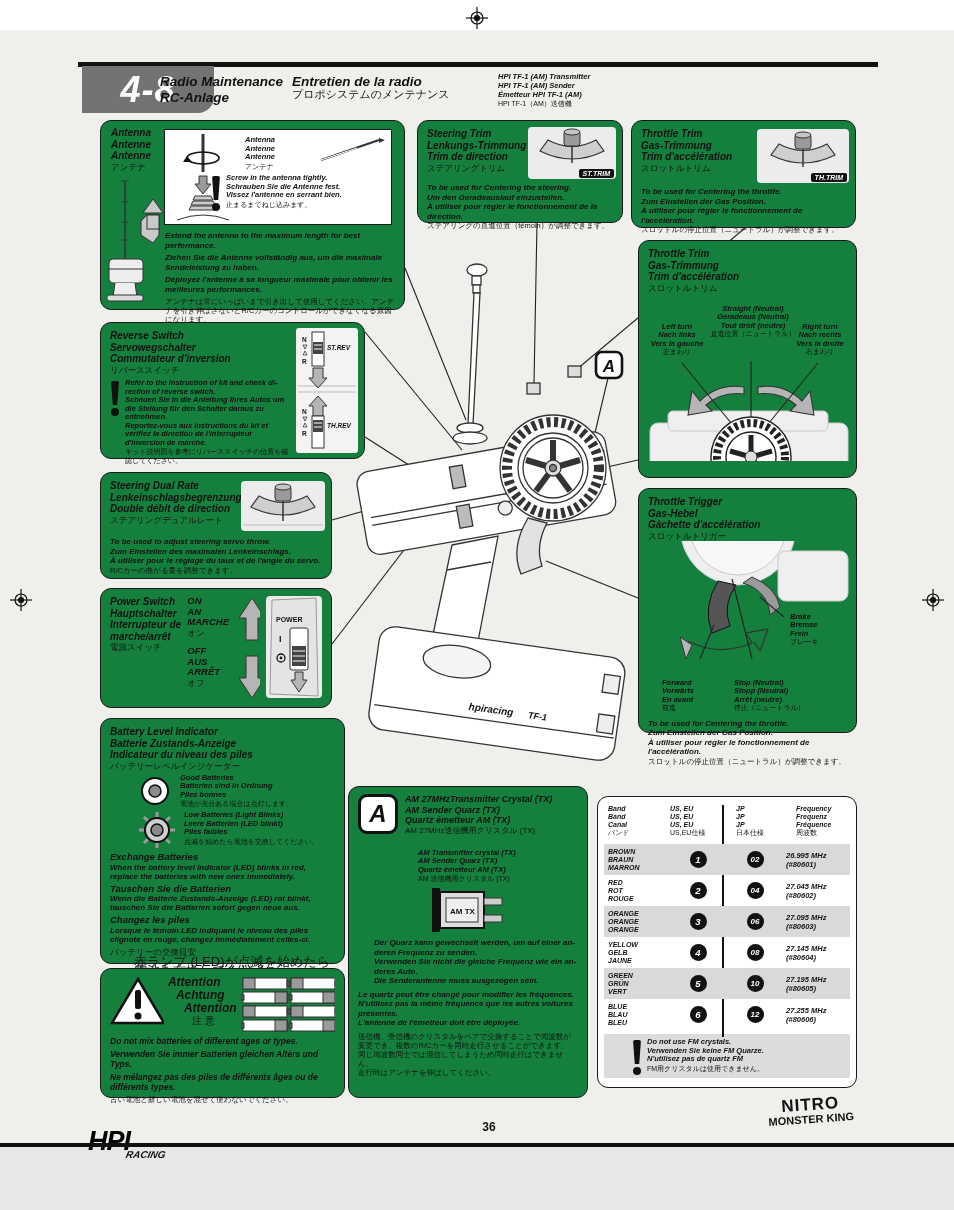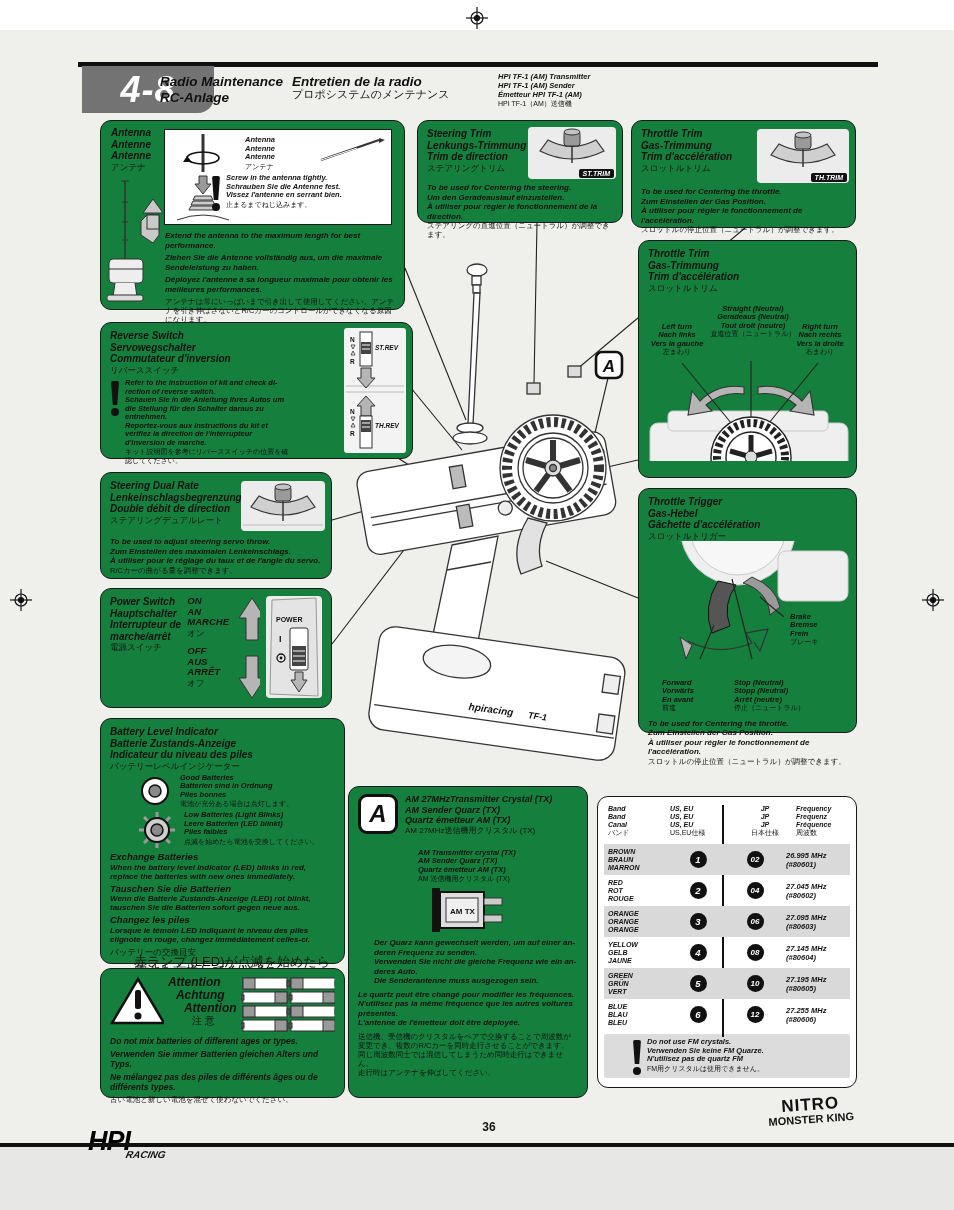--- a/index.html
+++ b/index.html
@@ -44,21 +44,21 @@
   .bhead.ja{font-size:8.5px;}
   .btext.ja{font-size:13px;margin-left:24px;}
   
   .ftable{position:absolute;left:597px;top:796px;width:260px;height:292px;border:1.6px solid #1a1a1a;border-radius:11px;background:#fff;z-index:2;box-sizing:border-box;padding:5px 6px;}
   .fhead,.frow{display:flex;align-items:center;position:relative;}
   .fhead{height:42px;align-items:flex-start;padding-top:3px;box-sizing:border-box;}
   .frow{height:31px;}
   .frow.shade{background:#d9d9d9;}
   .fc1{flex:0 0 62px;padding-left:4px;}
   .fc2{flex:0 0 56px;display:flex;justify-content:center;}
-  .fc3{flex:0 0 58px;display:flex;justify-content:center;text-align:center;}
+  .fc3{flex:0 0 58px;display:flex;justify-content:center;}
   .fc4{flex:1;padding-left:2px;}
   .fcolor div{font-style:italic;font-weight:bold;font-size:7px;line-height:8px;}
   .ffreq div{font-style:italic;font-weight:bold;font-size:7.5px;line-height:9px;}
   .fdivider{position:absolute;left:124px;top:8px;width:1.5px;height:232px;background:#111;}
   .fnote{display:flex;gap:5px;background:#dcdcdc;margin-top:4px;padding:4px 6px 3px 28px;border-radius:2px;}
   
   .pageno{position:absolute;left:12px;top:1120px;width:954px;text-align:center;font-weight:bold;font-size:12px;z-index:2;}
   .botline{position:absolute;left:0;top:1143px;width:954px;height:4px;background:#111;z-index:2;}
   .botgray{position:absolute;left:0;top:1147px;width:954px;height:63px;background:#e7e7e5;z-index:1;}
   .hpilogo{position:absolute;left:88px;top:1101px;z-index:2;font-weight:900;font-style:italic;}
@@ -273,21 +273,21 @@
         <rect x="36" y="4" width="16" height="15" rx="3" fill="#9a9a9a" stroke="#333"></rect>
         <ellipse cx="44" cy="5" rx="8" ry="3" fill="#c4c4c4" stroke="#333"></ellipse>
         <line x1="44" y1="19" x2="44" y2="36" stroke="#333" stroke-width="1.5"></line>
       </svg>
       <div class="knoblabel" style="position:absolute;right:2px;bottom:1px;">ST.TRIM</div>
     </div>
     <div class="bd" style="position:absolute;left:9px;top:62px;width:190px;">
       <div>To be used for Centering the steering.</div>
       <div>Um den Geradeauslauf einzustellen.</div>
       <div>À utiliser pour régler le fonctionnement de la direction.</div>
-      <div class="ja">ステアリングの直進位置（ニュートラル）が調整できます。</div>
+      <div class="ja">ステアリングの直進位置（témoin）が調整できます。</div>
     </div>
   </div>
 
   <div class="box" style="left:631px;top:120px;width:225px;height:108px;">
     <div class="tt">
       <div>Throttle Trim</div>
         <div>Gas-Trimmung</div>
         <div>Trim d'accélération</div>
       <div class="ja">スロットルトリム</div>
     </div>
@@ -301,21 +301,21 @@
       <div class="knoblabel" style="position:absolute;right:2px;bottom:1px;">TH.TRIM</div>
     </div>
     <div class="bd" style="position:absolute;left:9px;top:66px;width:208px;">
       <div>To be used for Centering the throttle.</div>
       <div>Zum Einstellen der Gas Position.</div>
       <div>À utiliser pour régler le fonctionnement de l'accélération.</div>
       <div class="ja">スロットルの停止位置（ニュートラル）が調整できます。</div>
     </div>
   </div>
 
-  <div class="box" style="left:100px;top:322px;width:313px;height:137px;">
+  <div class="box" style="left:100px;top:322px;width:265px;height:137px;">
     <div class="tt">
       <div>Reverse Switch</div>
         <div>Servowegschalter</div>
         <div>Commutateur d'inversion</div>
       <div class="ja">リバーススイッチ</div>
     </div>
     <div class="exwrap" style="position:absolute;left:9px;top:56px;width:182px;">
       <div class="exmark">
           <div class="bar"></div>
           <div class="dot"></div>

